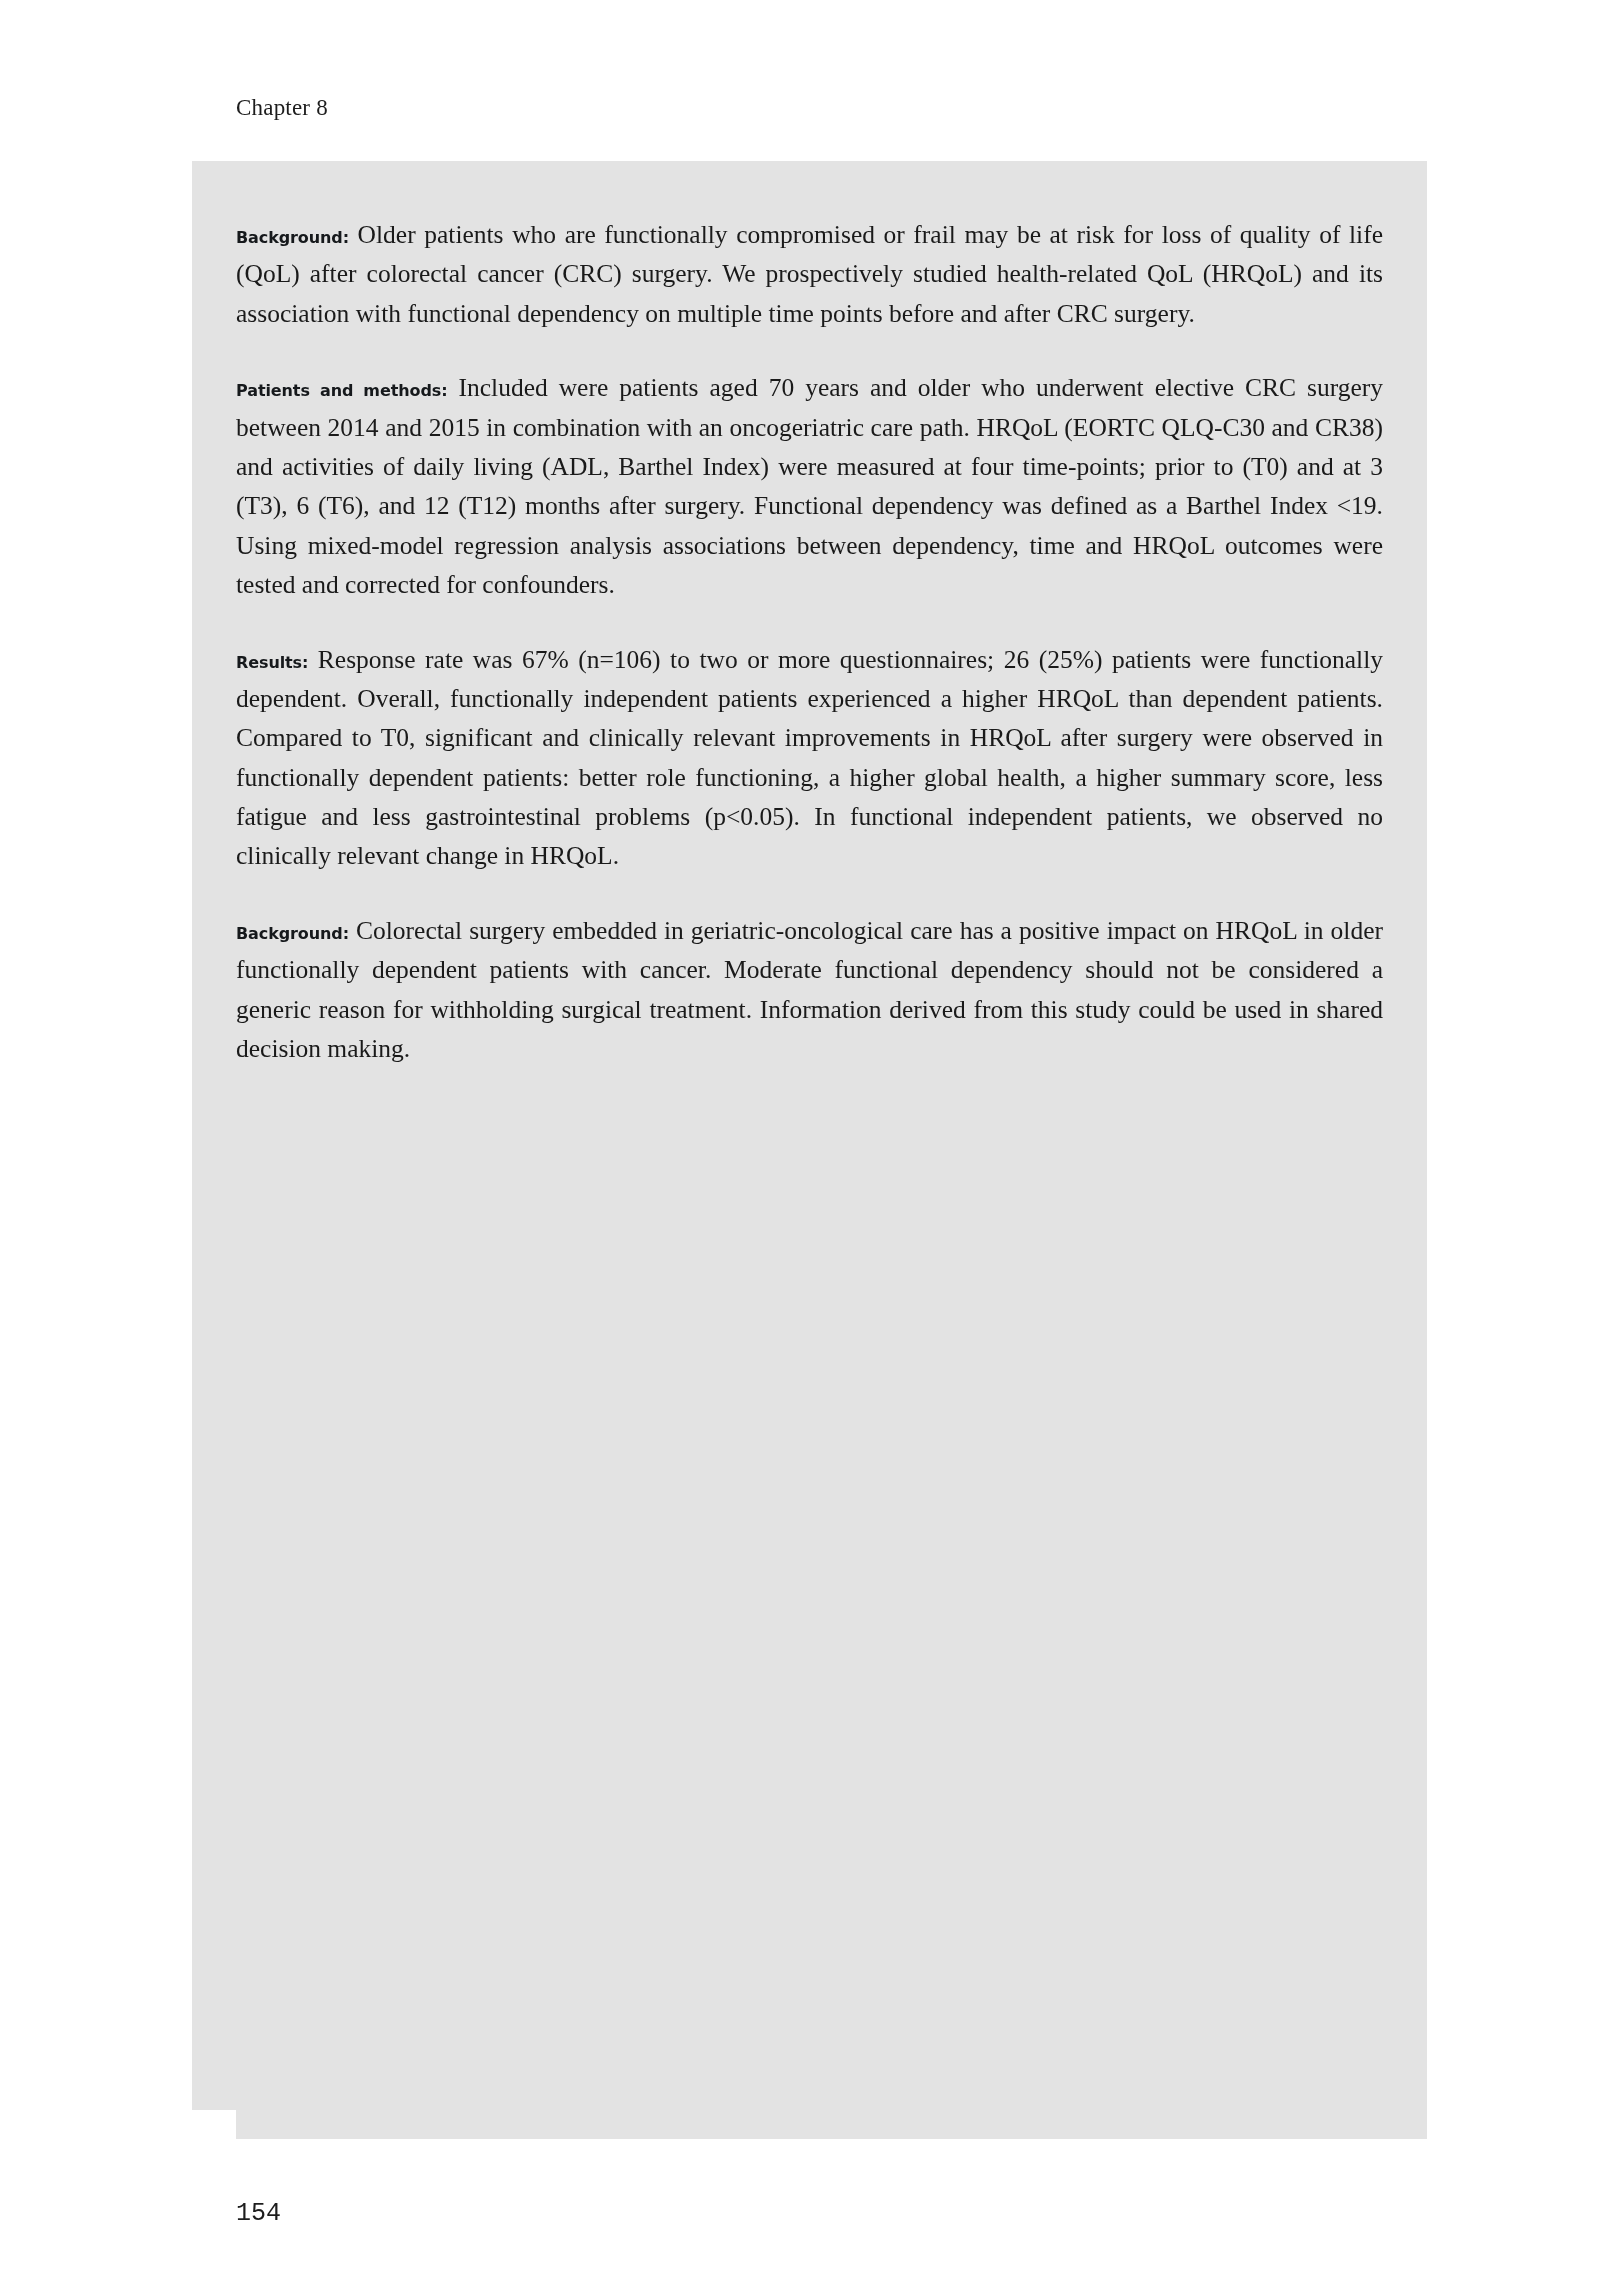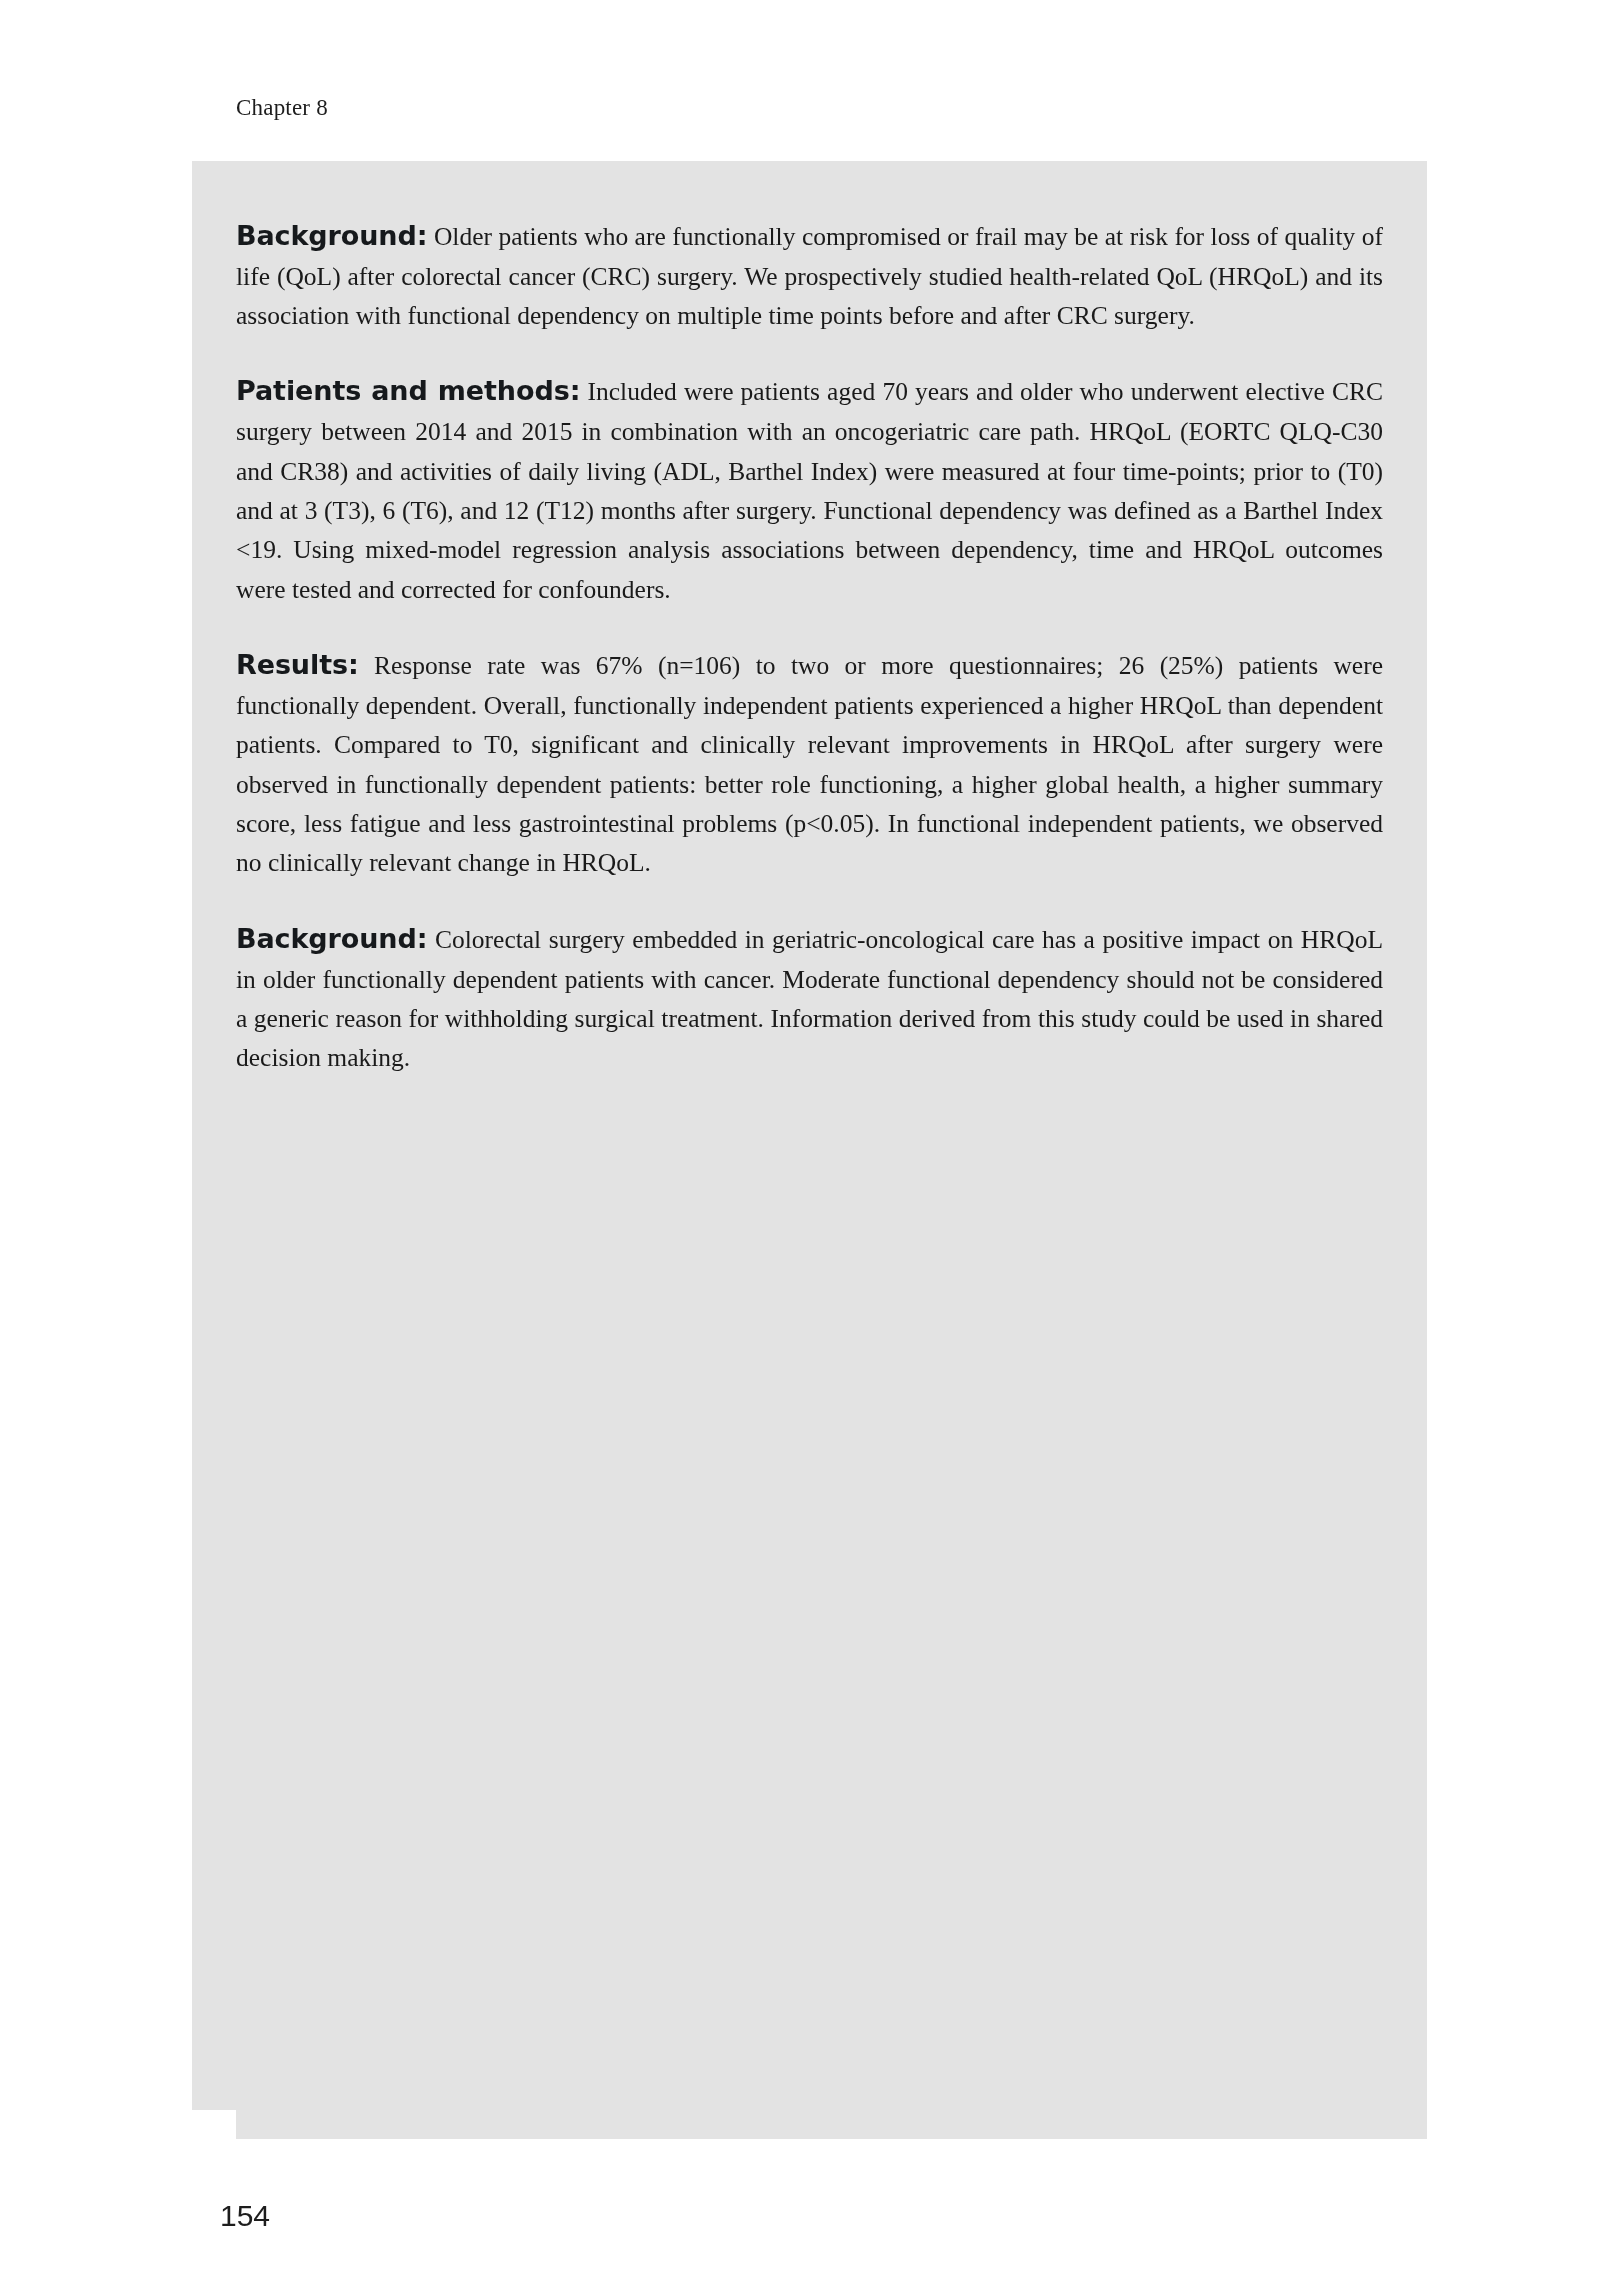--- a/index.html
+++ b/index.html
@@ -81,31 +81,31 @@
     margin: 0 0 35px 0;
   }
 
   .para:last-child {
     margin-bottom: 0;
   }
 
   .lead {
     font-family: "DejaVu Sans", sans-serif;
     font-weight: bold;
-    font-size: 27px;
+    font-size: 16px;
     color: #16191c;
     letter-spacing: -0.1px;
   }
 
   .folio {
     position: absolute;
-    left: 220px;
+    left: 236px;
     top: 2199px;
-    font-family: Liberation Sans, sans-serif;
-    font-size: 30px;
+    font-family: Liberation Mono, monospace;
+    font-size: 25px;
     color: #1d1d1d;
   }
 </style>
 </head>
 <body>
 
 <div class="page">
 
   <div class="running-head">Chapter 8</div>
 

